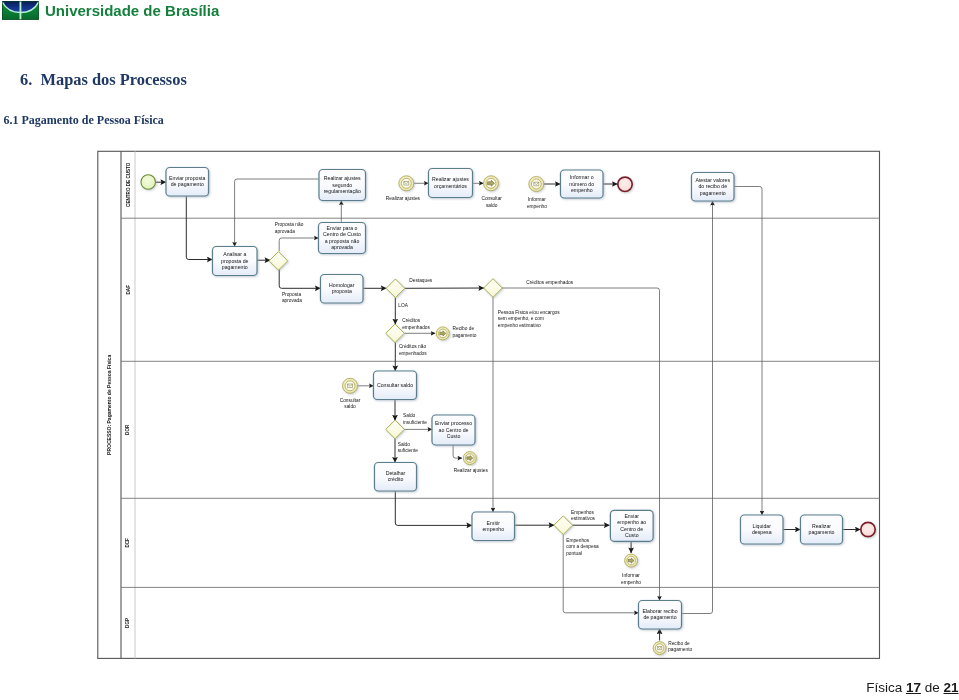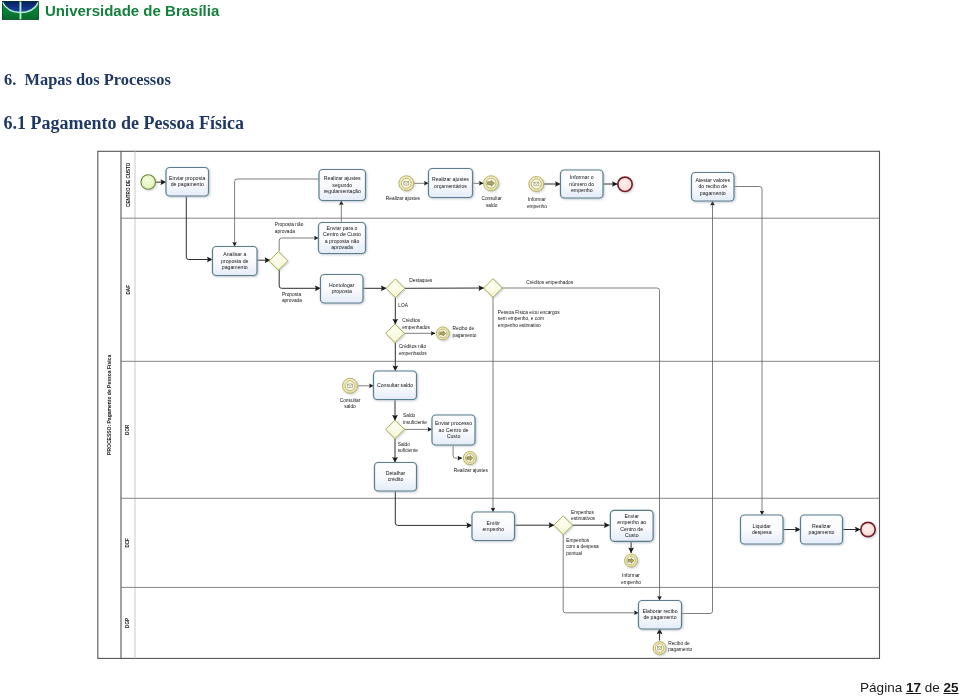--- a/index.html
+++ b/index.html
@@ -1,20 +1,20 @@
 <!DOCTYPE html>
 <html><head>
 <meta charset="utf-8">
 <style>
   html,body{margin:0;padding:0;}
   body{width:959px;height:700px;background:#ffffff;font-family:"Liberation Serif",serif;overflow:hidden;position:relative;}
   .logo{position:absolute;left:2.2px;top:1.3px;width:36.9px;height:18.8px;}
   .brand{position:absolute;left:45px;top:1.6px;font-family:"Liberation Sans",sans-serif;font-weight:bold;font-size:15px;color:#15803d;letter-spacing:0px;}
-  .h1{position:absolute;left:4px;top:69.5px;font-size:16.4px;font-weight:bold;color:#1F3864;white-space:pre;}
-  .h2{position:absolute;left:3.5px;top:113px;font-size:18px;font-weight:bold;color:#1F3864;}
+  .h1{position:absolute;left:20px;top:69.5px;font-size:16.4px;font-weight:bold;color:#1F3864;white-space:pre;}
+  .h2{position:absolute;left:3.5px;top:113px;font-size:12px;font-weight:bold;color:#1F3864;}
   .footer{position:absolute;right:0.5px;top:681px;font-family:"Liberation Sans",sans-serif;font-size:13.5px;color:#1a1a1a;line-height:13.5px;}
   .footer b{font-weight:bold;text-decoration:underline;}
   #diagram{position:absolute;left:0;top:0;}
   text{font-family:"Liberation Sans",sans-serif;}
 </style>
 </head>
 <body>
 
 <div>
   <svg class="logo" viewBox="0 0 100 51" preserveAspectRatio="none" xmlns="http://www.w3.org/2000/svg">
@@ -343,14 +343,14 @@
       <g>
         <text x="571" y="512.7" text-anchor="start" dominant-baseline="central" font-size="4.8" fill="#141414">Empenhos</text>
         <text x="571" y="518.9000000000001" text-anchor="start" dominant-baseline="central" font-size="4.8" fill="#141414">estimativos</text>
       </g>
       <g>
         <text x="566.2" y="540.3" text-anchor="start" dominant-baseline="central" font-size="4.8" fill="#141414">Empenhos</text>
         <text x="566.2" y="546.6999999999999" text-anchor="start" dominant-baseline="central" font-size="4.8" fill="#141414">com a despesa</text>
         <text x="566.2" y="553.0999999999999" text-anchor="start" dominant-baseline="central" font-size="4.8" fill="#141414">pontual</text>
       </g>
     </svg>
-  <div class="footer"><span>Página </span><b>17</b><span> de </span><b>25</b></div>
+  <div class="footer"><span>Física </span><b>17</b><span> de </span><b>21</b></div>
 </div>
 
 </body></html>

